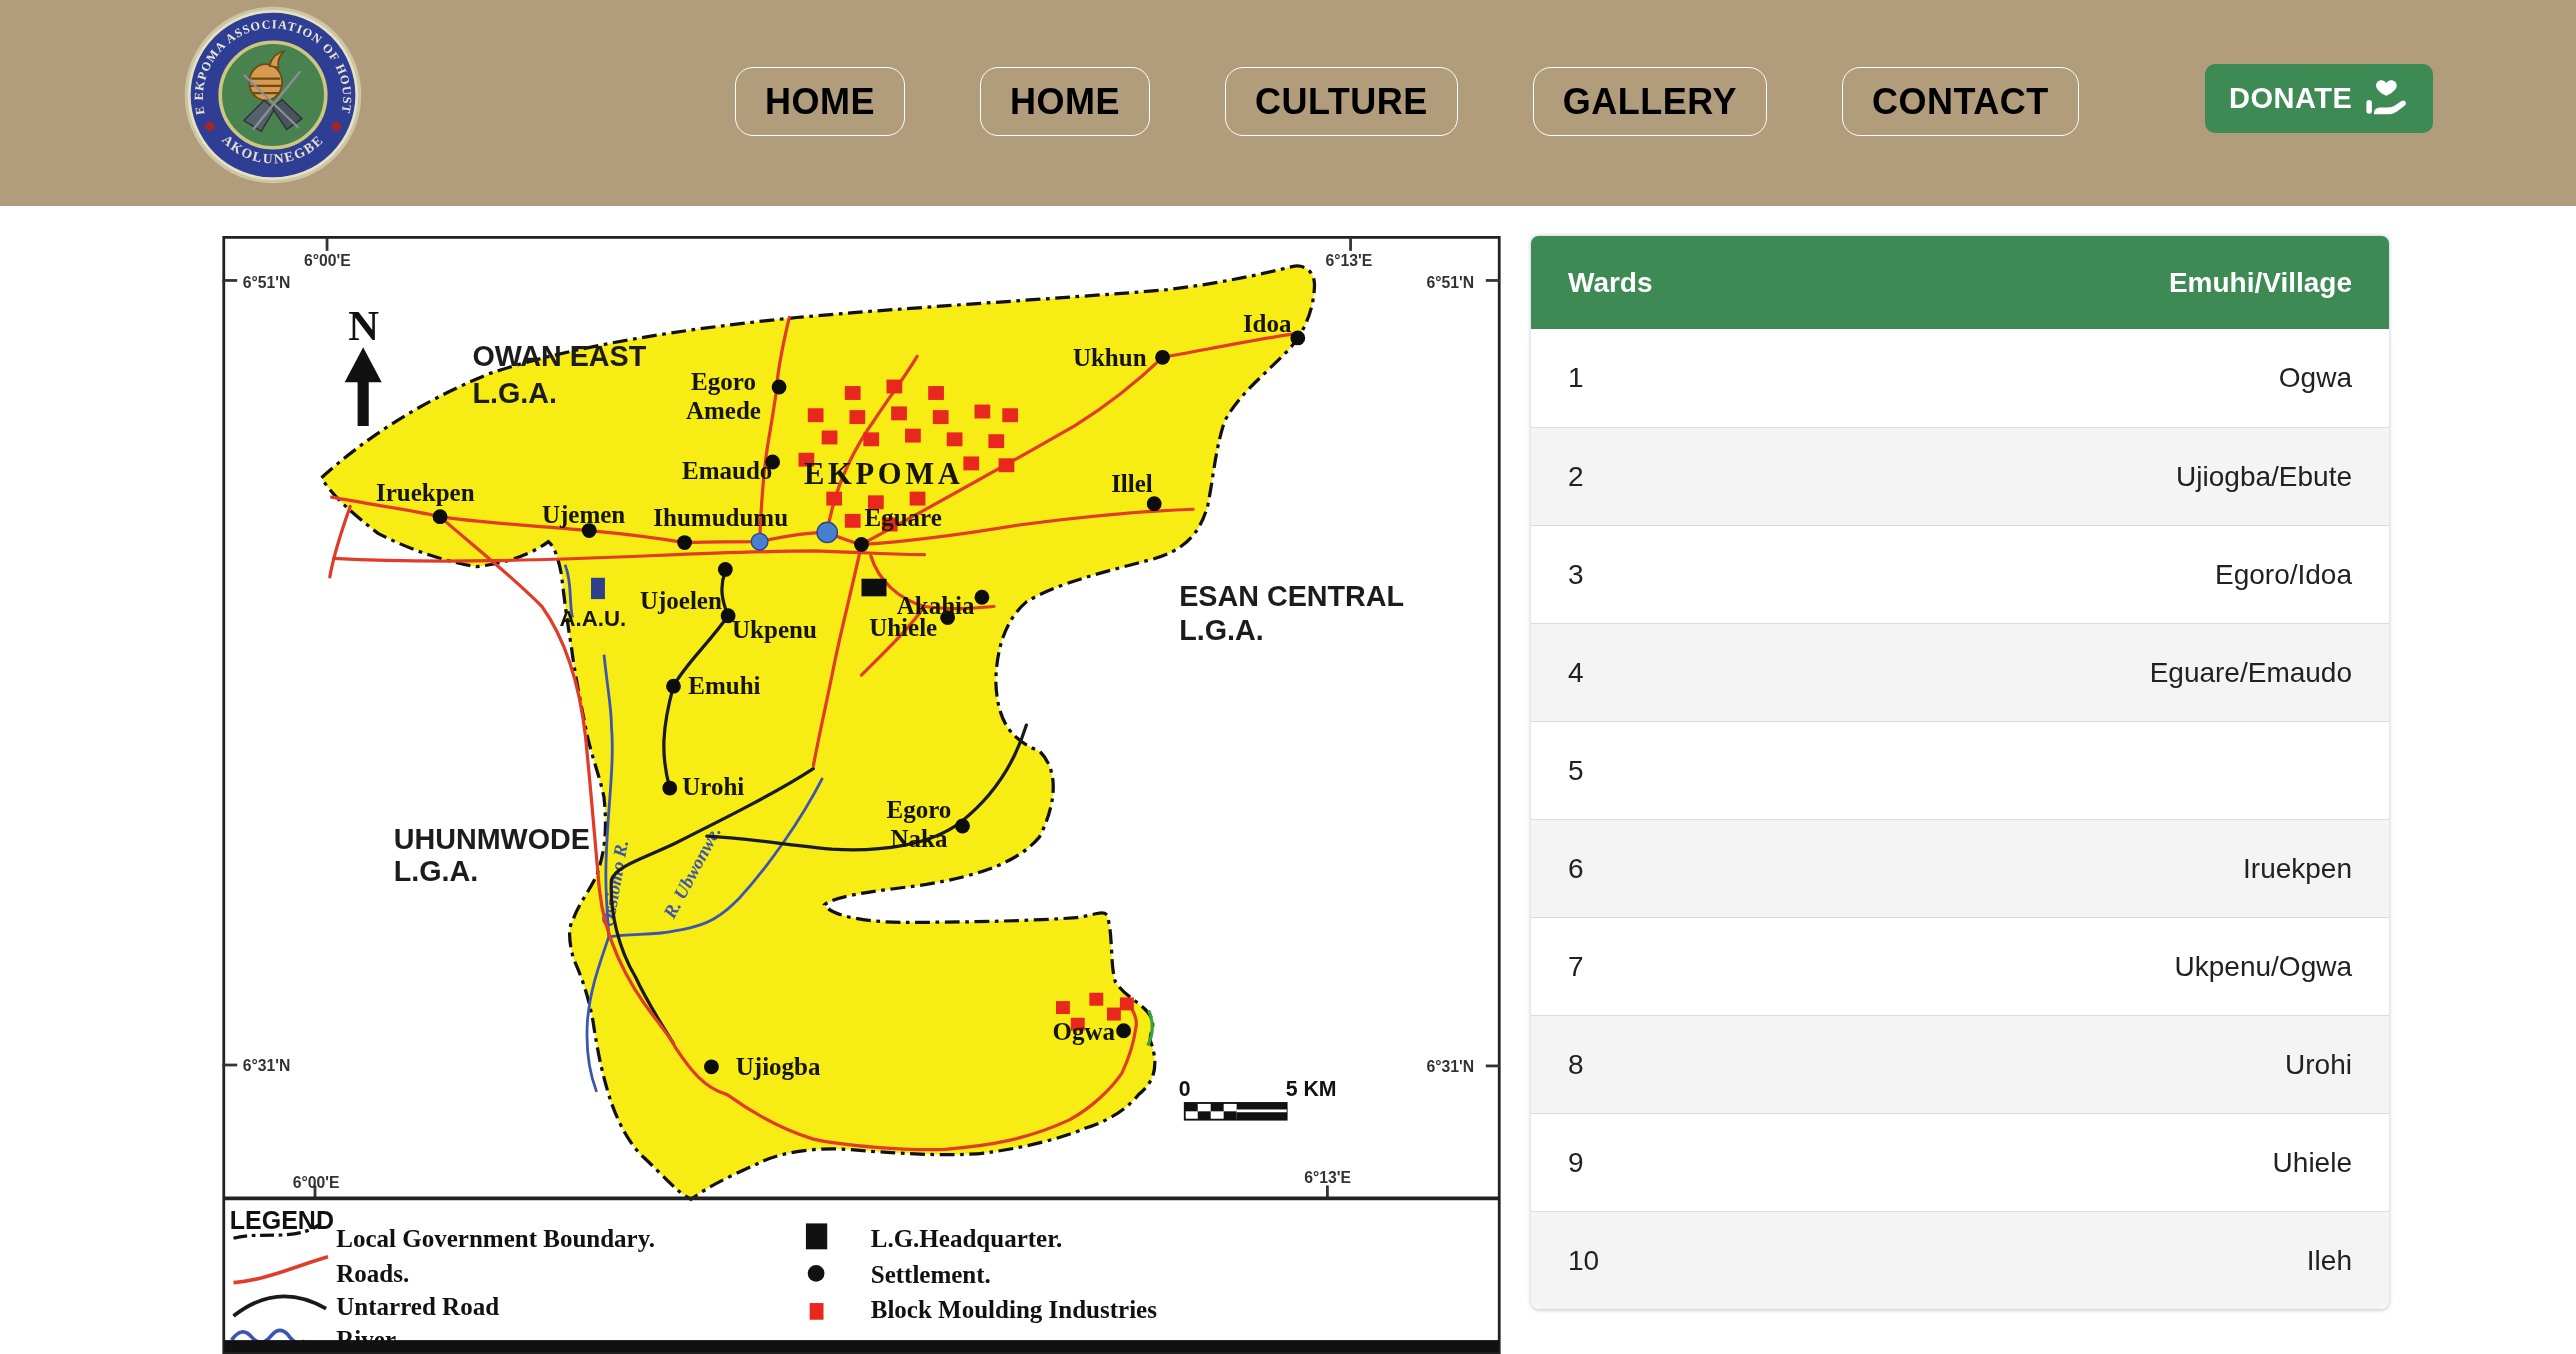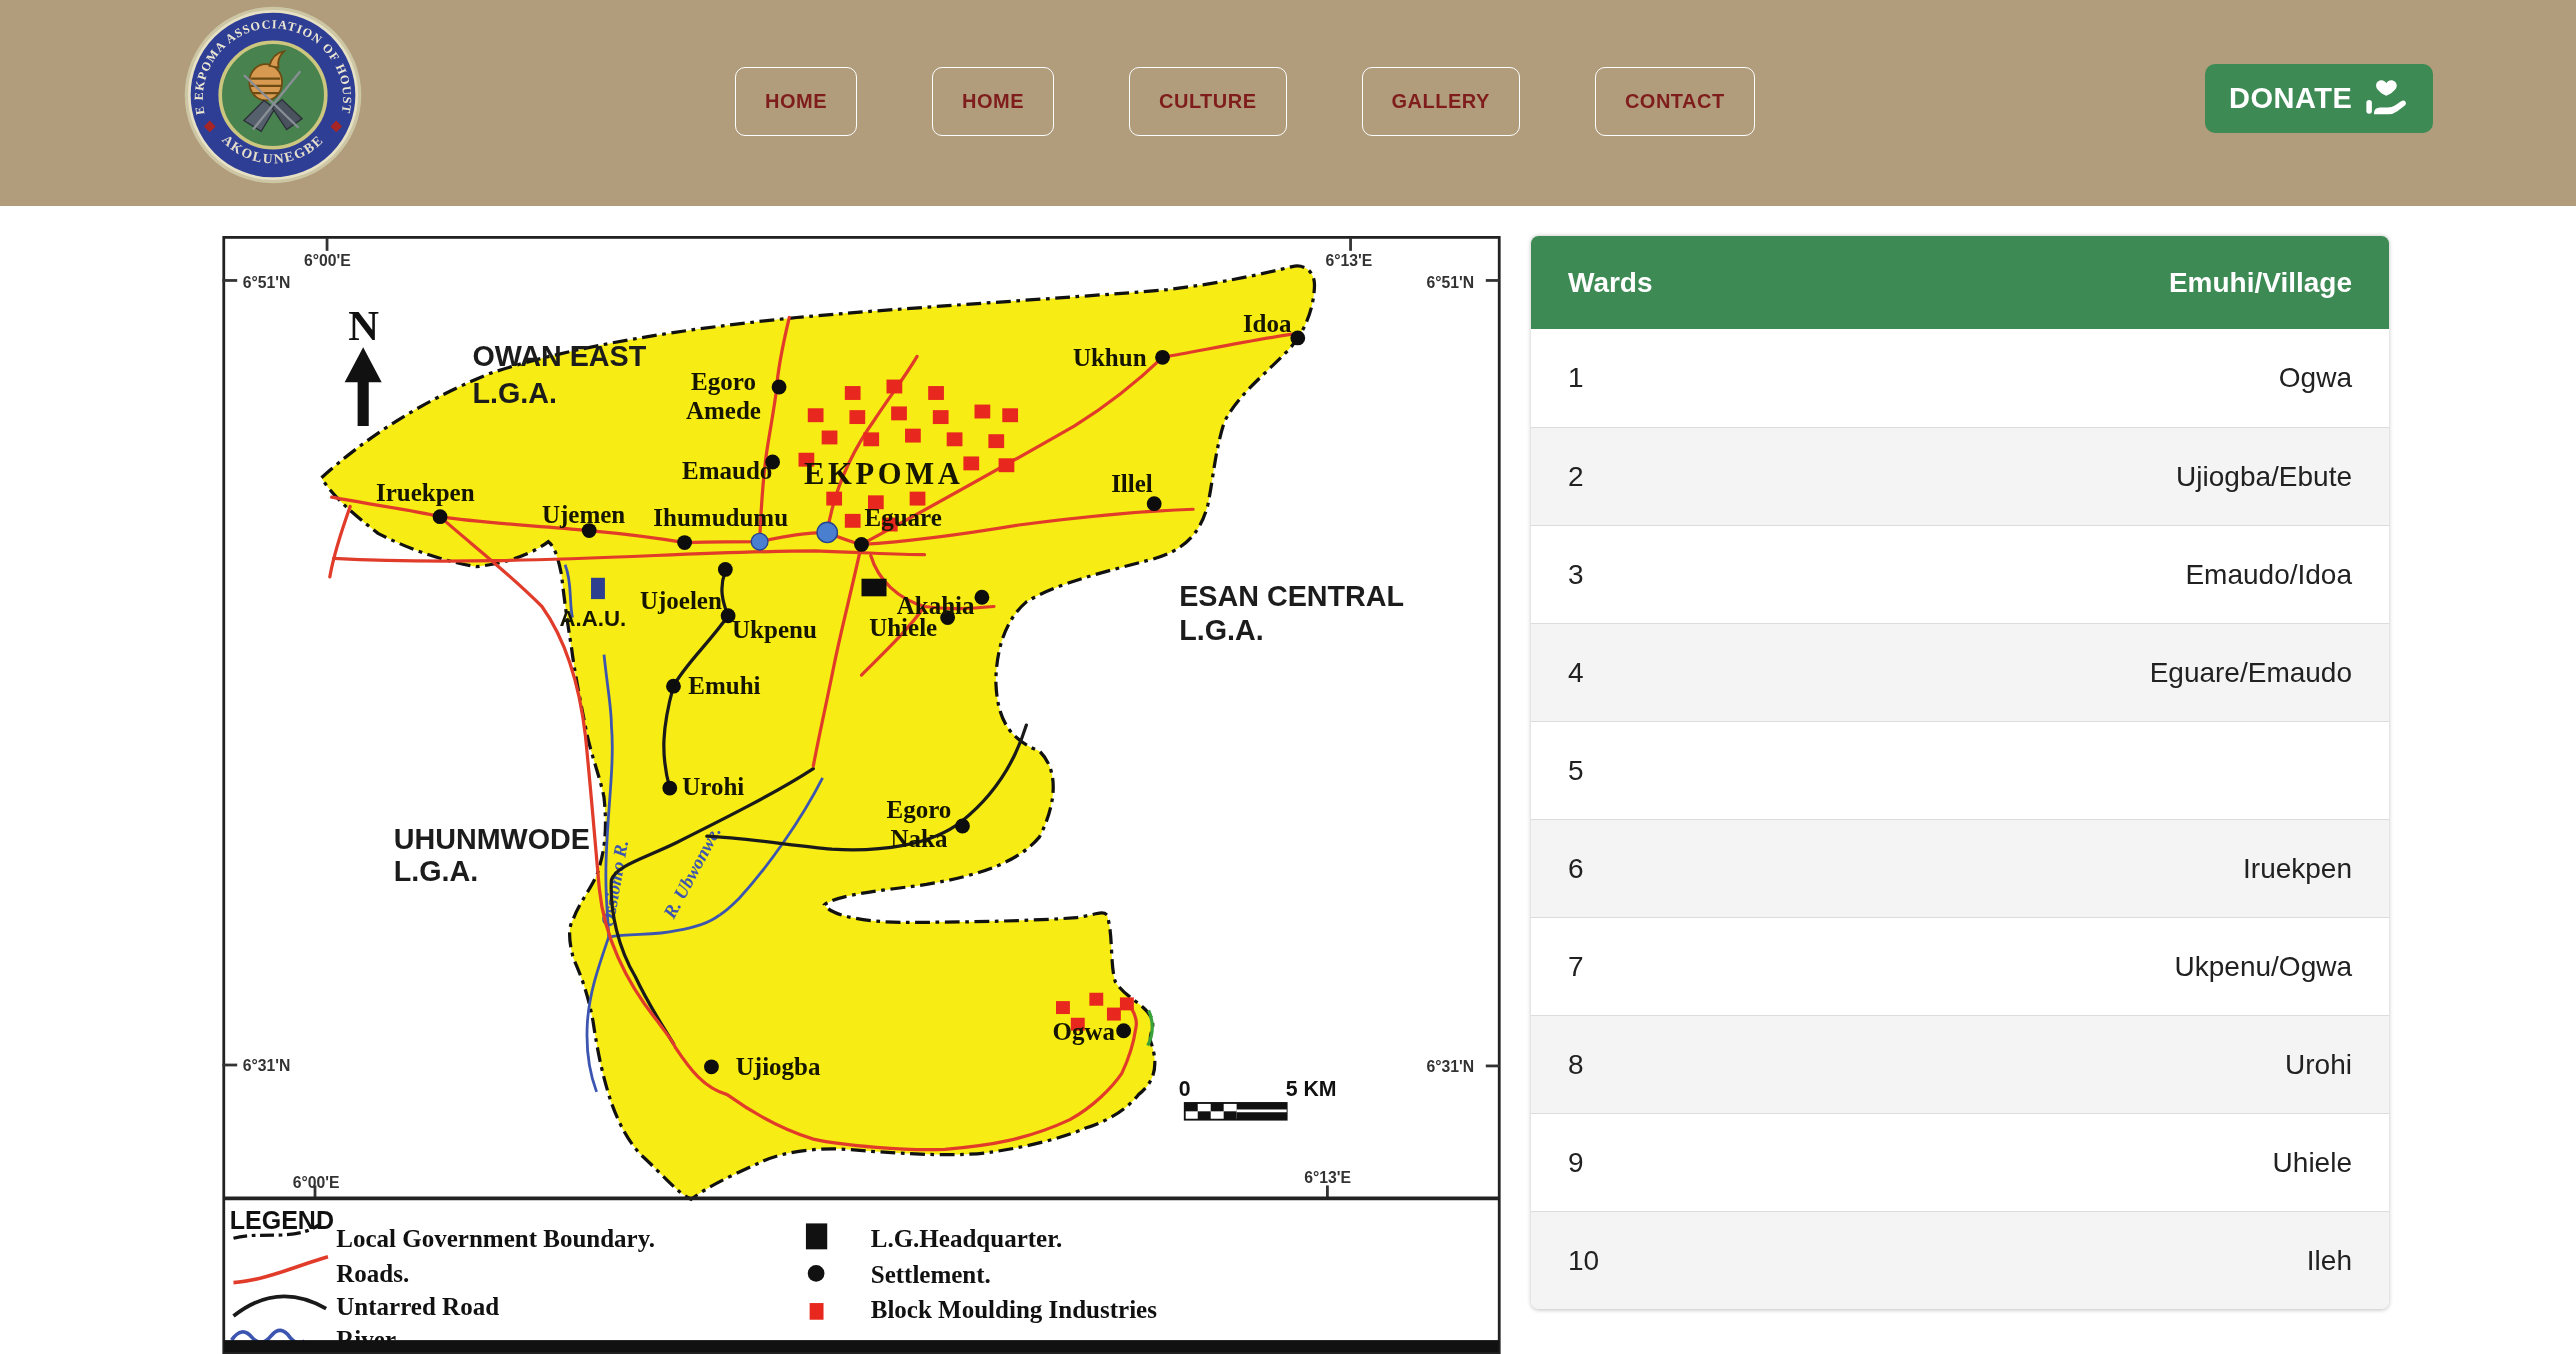--- a/index.html
+++ b/index.html
@@ -4,22 +4,22 @@
 <style>
   * { margin:0; padding:0; box-sizing:border-box; }
   html,body { width:2576px; height:1355px; background:#ffffff; overflow:hidden;
               font-family:"Liberation Sans", sans-serif; }
 
   
   .site-header { position:absolute; left:0; top:0; width:2576px; height:206px; background:#b19d7c; }
   .logo-wrap { position:absolute; left:182px; top:3.7px; width:182px; height:182px; cursor:pointer; }
   .main-nav { position:absolute; left:735px; top:67px; display:flex; gap:75px; }
   .nav-btn { height:69px; padding:0 29px; display:flex; align-items:center; justify-content:center;
-             border:1.9px solid #ffffff; border-radius:10px; background:transparent; color:#7f1d1d;
-             font-size:20px; font-weight:bold; letter-spacing:0.5px; cursor:pointer; white-space:nowrap; }
+             border:1.9px solid #ffffff; border-radius:18px; background:transparent; color:#000000;
+             font-size:36px; font-weight:bold; letter-spacing:0.5px; cursor:pointer; white-space:nowrap; }
   .donate-btn { position:absolute; left:2205px; top:64px; height:69px; padding:0 24px;
              display:flex; align-items:center; gap:13px; border:none; border-radius:10px;
              background:#3e8a55; color:#ffffff; font-size:29px; font-weight:bold;
              letter-spacing:0.5px; cursor:pointer; }
   .donate-btn svg { width:44px; height:39px; }
 
   
   .map-panel { position:absolute; left:222px; top:236px; width:1279px; height:1118px; background:#ffffff; }
   .map-panel svg { display:block; }
   text.settl { font-family:"Liberation Serif", serif; font-weight:bold; font-size:27px; fill:#161600; }
@@ -296,21 +296,21 @@
     <div class="ward-row" style="border-top:none;">
       <span>1</span>
       <span>Ogwa</span>
     </div>
     <div class="ward-row">
       <span>2</span>
       <span>Ujiogba/Ebute</span>
     </div>
     <div class="ward-row">
       <span>3</span>
-      <span>Emaudo/Idoa</span>
+      <span>Egoro/Idoa</span>
     </div>
     <div class="ward-row">
       <span>4</span>
       <span>Eguare/Emaudo</span>
     </div>
     <div class="ward-row">
       <span>5</span>
     </div>
     <div class="ward-row">
       <span>6</span>

